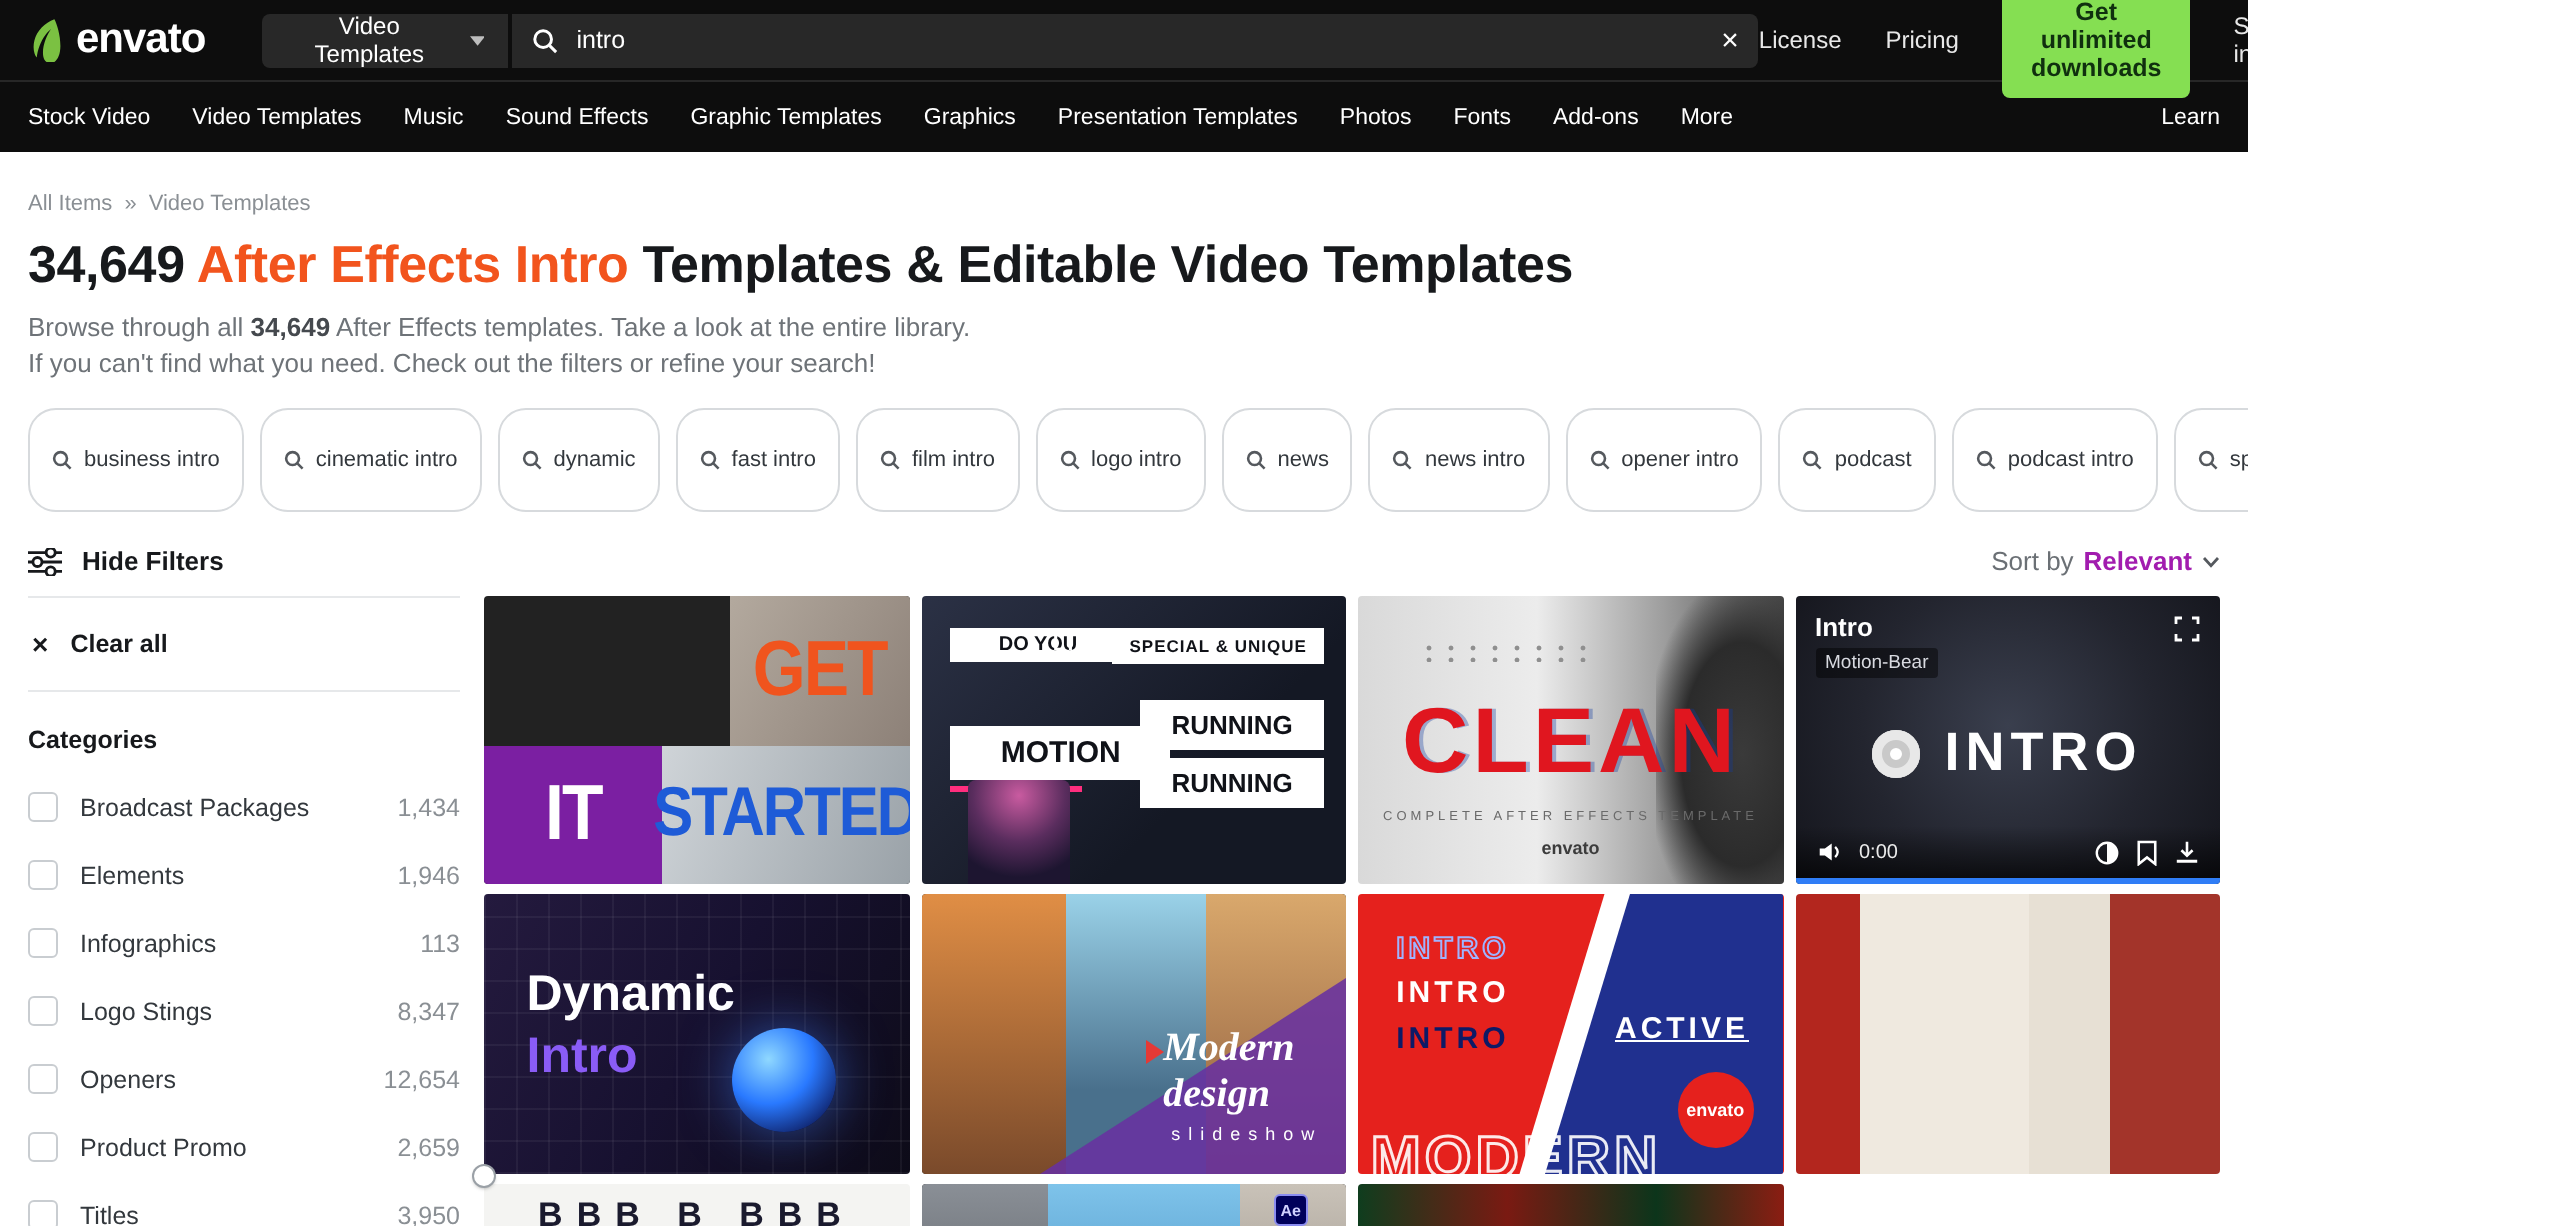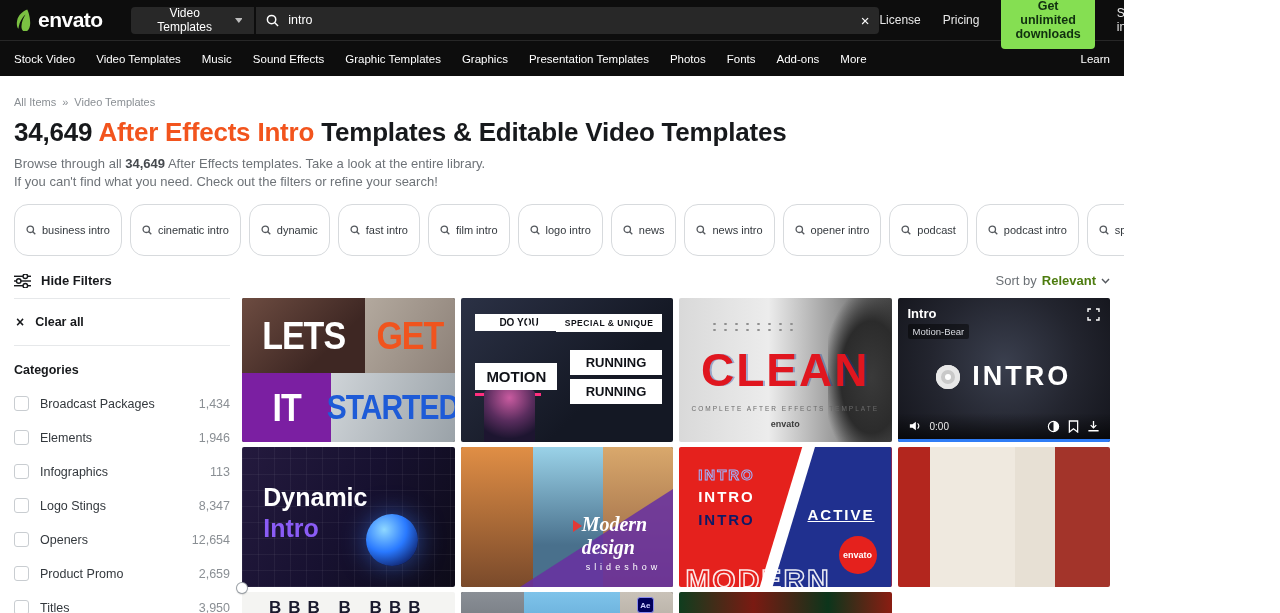--- a/index.html
+++ b/index.html
@@ -33,21 +33,21 @@
   .sub { margin-top:8px; font-size:13px; color:#6e7378; }
   .sub b { color:#45494e; }
   .sub2 { margin-top:3px; font-size:13px; color:#6e7378; }
 
   .tags { margin-top:15px; display:flex; gap:8px; list-style:none; flex-wrap:nowrap; }
   .tag { display:flex; align-items:center; gap:6px; border:1px solid #d7dadd; border-radius:14px; padding:19px 11px; font-size:11px; color:#33383d; white-space:nowrap; cursor:pointer; background:#fff; }
 
   .toolbar { margin-top:17px; display:flex; align-items:center; justify-content:space-between; }
   .hide-filters { display:flex; align-items:center; gap:10px; font-size:13px; font-weight:700; color:#17191c; cursor:pointer; background:none; border:none; font-family:inherit; }
   .sort { font-size:13px; color:#6b7075; display:flex; align-items:center; gap:5px; cursor:pointer; }
-  .sort b { color:#4d7c0f; }
+  .sort b { color:#a21caf; }
 
   .body-row { display:flex; margin-top:10px; }
   .sidebar { width:216px; flex:none; border-top:1px solid #e6e8ea; }
   .clear-row { display:flex; align-items:center; gap:11px; padding:15px 2px; font-size:12.5px; font-weight:700; color:#17191c; border-bottom:1px solid #e6e8ea; cursor:pointer; }
   .clear-row .x { font-size:14px; font-weight:700; }
   .cat-title { margin-top:17px; font-size:12.5px; font-weight:700; color:#17191c; }
   .cat-item { display:flex; align-items:center; gap:11px; margin-top:19px; font-size:12.5px; color:#33383d; cursor:pointer; }
   .cb { width:15px; height:15px; border:1.5px solid #c9cdd1; border-radius:3px; background:#fff; flex:none; }
   .count { margin-left:auto; color:#8a8f94; }
 
@@ -63,21 +63,21 @@
   .c1 span { font-size:34px; font-weight:900; letter-spacing:-1px; color:#fff; transform:scaleY(1.15); }
   .c1 .c1-get { color:#f0541e; }
   .c1 .c1-started { color:#1e5bd7; font-size:30px; }
 
   
   .c2 { background:linear-gradient(135deg,#2b3145,#141824 65%); }
   .c2 .band { position:absolute; background:#fff; color:#101218; font-weight:800; }
   .c2-chip { left:7%; top:11%; font-size:10px; padding:3px 24px; }
   .c2-like { position:absolute; left:31%; top:12.5%; color:#fff; font-weight:800; font-size:10.5px; letter-spacing:1px; }
   .c2-special { right:5%; top:11%; font-size:8.5px; padding:4px 9px; letter-spacing:.5px; font-weight:700; }
-  .c2-motion { left:7%; top:45%; font-size:15px; padding:5px 11px; font-weight:900; }
+  .c2-motion { left:7%; top:45%; font-size:15px; padding:5px 25px; font-weight:900; }
   .c2-underline { position:absolute; left:7%; top:66%; width:66px; height:3px; background:#ff2e7e; }
   .c2-run1 { right:5%; top:36%; font-size:13px; padding:5px 16px; font-weight:900; }
   .c2-run2 { right:5%; top:56%; font-size:13px; padding:5px 16px; font-weight:900; }
   .c2-person { position:absolute; left:11%; bottom:0; width:24%; height:36%; background:radial-gradient(circle at 50% 15%,#c95ba0 0%,#5a2d5e 45%,#1d1530 80%); border-radius:4px 4px 0 0; }
 
   
   .c3 { background:linear-gradient(100deg,#1a1a1c 0%,#2c2c2f 40%,#6c6c70 78%,#8e8e92 100%); }
   .c3-coat { position:absolute; left:8%; top:18%; width:40%; height:82%; background:radial-gradient(ellipse at 45% 45%,#b3232a 0%,#7c151c 55%,transparent 78%); }
   .c3-head { position:absolute; left:20%; top:4%; width:18%; height:34%; background:radial-gradient(circle,#241a16 0%,#17110e 60%,transparent 75%); }
   .c3-ghost { position:absolute; right:6%; top:26%; font-size:44px; font-weight:900; color:rgba(229,33,29,.35); letter-spacing:2px; }
@@ -385,23 +385,20 @@
           <span class="cb"></span>
           <span>Titles</span>
           <span class="count">3,950</span>
         </div>
 
       </aside>
 
       <section class="grid">
 
         <article class="card c1">
-          <div class="c1-tl">
-              <span>LETS</span>
-            </div>
           <div class="c1-tr">
               <span class="c1-get">GET</span>
             </div>
           <div class="c1-bl">
               <span>IT</span>
             </div>
           <div class="c1-br">
               <span class="c1-started">STARTED</span>
             </div>
         </article>

